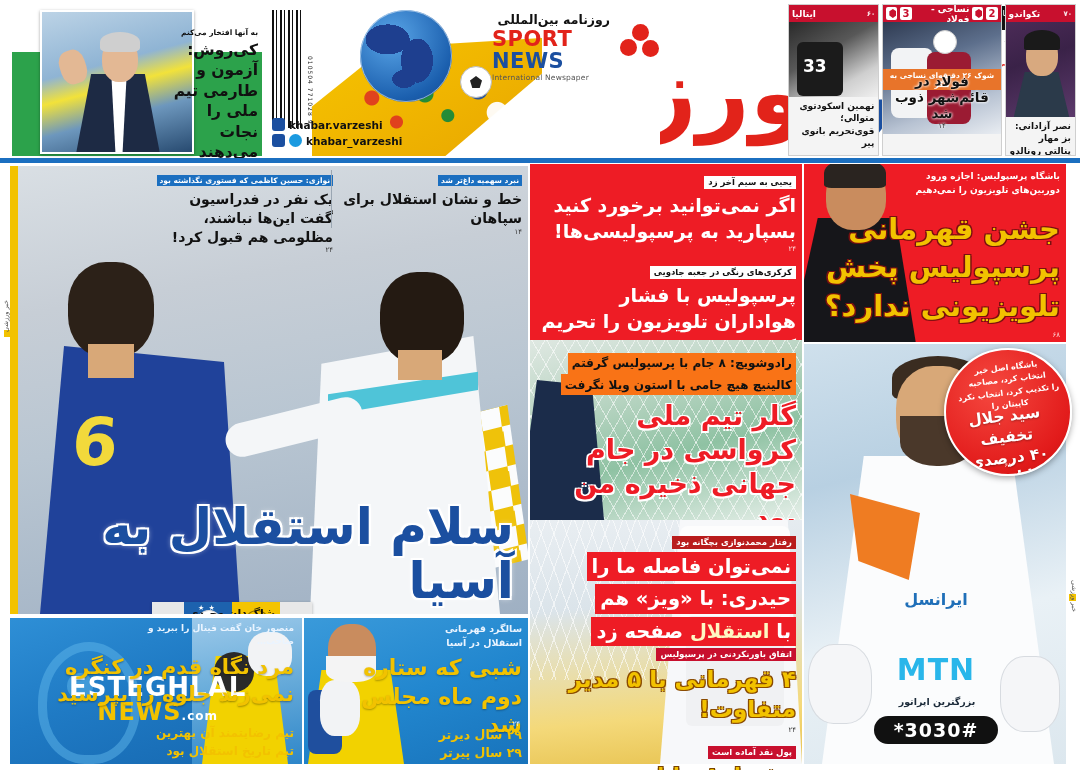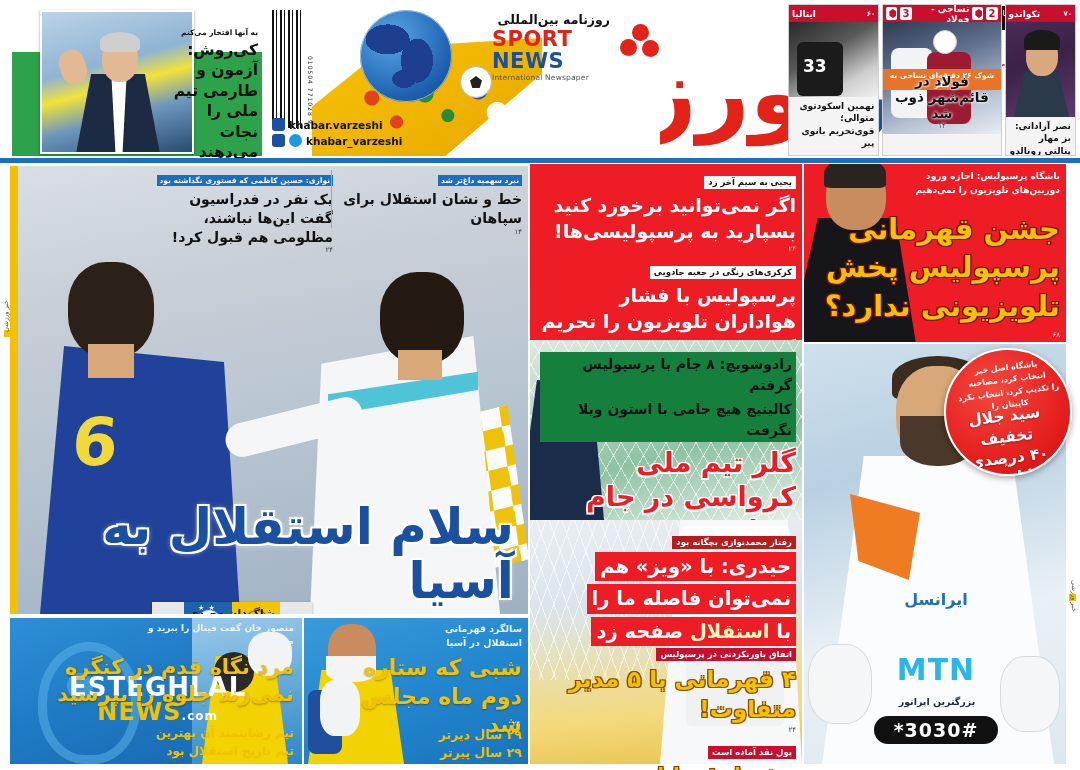--- a/index.html
+++ b/index.html
@@ -244,21 +244,21 @@
   .m-pad{position:absolute;right:6px;left:6px;text-align:right;}
 
   .mid-photo{position:absolute;left:0;top:176px;width:272px;height:180px;overflow:hidden;
     background:linear-gradient(165deg,#dfe8e2 0%,#bcd6c5 30%,#8fc2a3 60%,#e6efe9 100%);}
   .mid-photo .net{position:absolute;inset:0;
     background:repeating-linear-gradient(60deg,rgba(255,255,255,.55) 0 1px,transparent 1px 13px),
                repeating-linear-gradient(-60deg,rgba(255,255,255,.55) 0 1px,transparent 1px 13px);}
   .mid-photo .kp{position:absolute;left:-12px;top:40px;width:86px;height:140px;background:#1b2c4a;
     clip-path:polygon(22% 0,86% 4%,100% 100%,0 100%);}
   .mid-y{position:absolute;right:6px;top:188px;width:256px;text-align:right;}
-  .mid-ytag{display:inline-block;background:#15803d;color:#111;font-size:14px;font-weight:bold;
+  .mid-ytag{display:inline-block;background:#f97316;color:#111;font-size:12px;font-weight:bold;
     padding:1.5px 4px;letter-spacing:-.2px;line-height:1.5;}
   .mid-yh{font-size:27px;font-weight:bold;color:#ee1c25;line-height:1.26;margin-top:4px;letter-spacing:-.8px;
     text-shadow:-1.5px -1.5px 0 #fff,1.5px -1.5px 0 #fff,-1.5px 1.5px 0 #fff,1.5px 1.5px 0 #fff;}
 
   .mid-photo2{position:absolute;left:0;top:356px;width:272px;height:244px;overflow:hidden;
     background:linear-gradient(175deg,#e9eef2 0%,#dbe4ea 35%,#f4d97a 78%,#e7c24f 100%);}
   .mid-photo2 .pl{position:absolute;left:130px;top:0;width:142px;height:244px;background:#f7f8fa;
     clip-path:polygon(14% 0,90% 0,100% 100%,0 100%);}
   .mid-photo2 .sh{position:absolute;left:150px;top:6px;width:110px;height:96px;background:#fdfdfd;border-radius:8px;}
   .mid-photo2 .pants{position:absolute;left:156px;top:96px;width:98px;height:110px;background:#f0f1f3;border-radius:6px;}
@@ -584,22 +584,22 @@
 
     <div class="mid-photo2">
       <div class="goal"></div>
       <div class="pl"></div>
       <div class="sh"></div>
       <div class="pants"></div>
     </div>
 
     <div class="mid-r2">
       <span class="rtag">رفتار محمدنوازی بچگانه بود</span>
+      <div><span class="rline">نمی‌توان فاصله ما را</span></div>
       <div><span class="rline">حیدری: با «ویز» هم</span></div>
-      <div><span class="rline">نمی‌توان فاصله ما را</span></div>
       <div><span class="rline"><span>با</span> <span class="hl">استقلال</span> <span>صفحه زد</span></span></div>
       <div class="rpg">۲۴</div>
     </div>
 
     <div class="mid-r3">
       <span class="ytag">اتفاق باورنکردنی در پرسپولیس</span>
       <div class="yline">۴ قهرمانی با ۵ مدیر متفاوت!</div>
       <div class="rpg">۲۴</div>
     </div>
 

